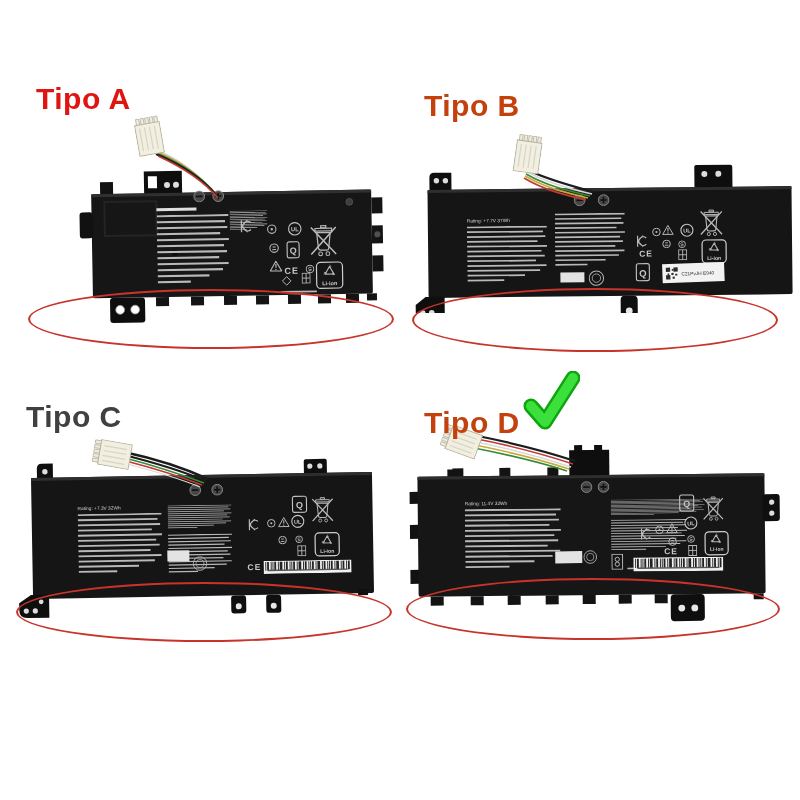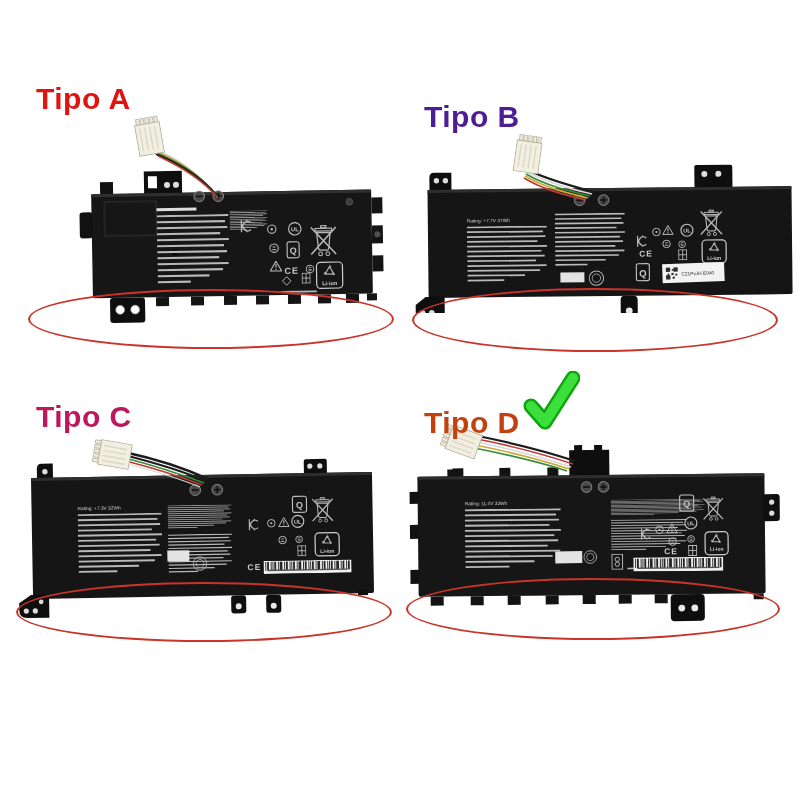--- a/index.html
+++ b/index.html
@@ -460,22 +460,22 @@
     <use href="#s-plug" x="-13" y="-19" width="26" height="38"></use>
   </g>
 </svg>
 
 <div class="ellipse" style="left:28px;top:289px;width:362px;height:56px;border:2px solid #c8342a"></div>
 <div class="ellipse" style="left:412px;top:288px;width:362px;height:60px;border:2px solid #c8342a"></div>
 <div class="ellipse" style="left:16px;top:582px;width:372px;height:56px;border:2px solid #c8342a"></div>
 <div class="ellipse" style="left:406px;top:578px;width:370px;height:58px;border:2px solid #c8342a"></div>
 
 <div class="variant-title" style="left:36px;top:74px;color:#e01512">Tipo A</div>
-<div class="variant-title" style="left:424px;top:92px;color:#4c1d95">Tipo B</div>
-<div class="variant-title" style="left:36px;top:392px;color:#be185d">Tipo C</div>
+<div class="variant-title" style="left:424px;top:81px;color:#c2410c">Tipo B</div>
+<div class="variant-title" style="left:26px;top:392px;color:#404040">Tipo C</div>
 <div class="variant-title" style="left:424px;top:398px;color:#c2410c">Tipo D</div>
 
 <svg style="position:absolute;left:522px;top:371px" width="58" height="62" viewBox="0 0 58 62">
   <path d="M9 35 L23 51 L51 7" fill="none" stroke="#0ea50e" stroke-width="15" stroke-linecap="round" stroke-linejoin="round"></path>
   <path d="M9 35 L23 51 L51 7" fill="none" stroke="#3ce03c" stroke-width="10" stroke-linecap="round" stroke-linejoin="round"></path>
 </svg>
 
 </div>
 
 </body></html>

